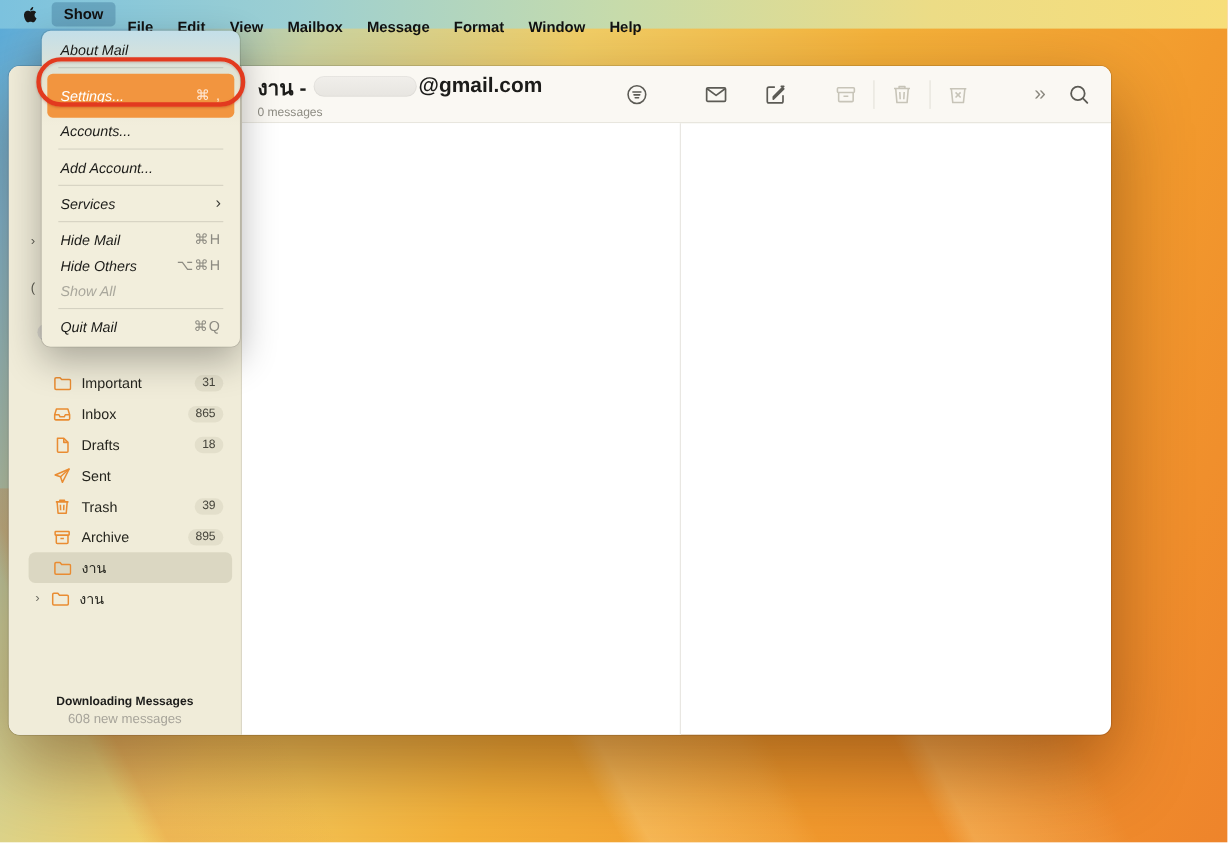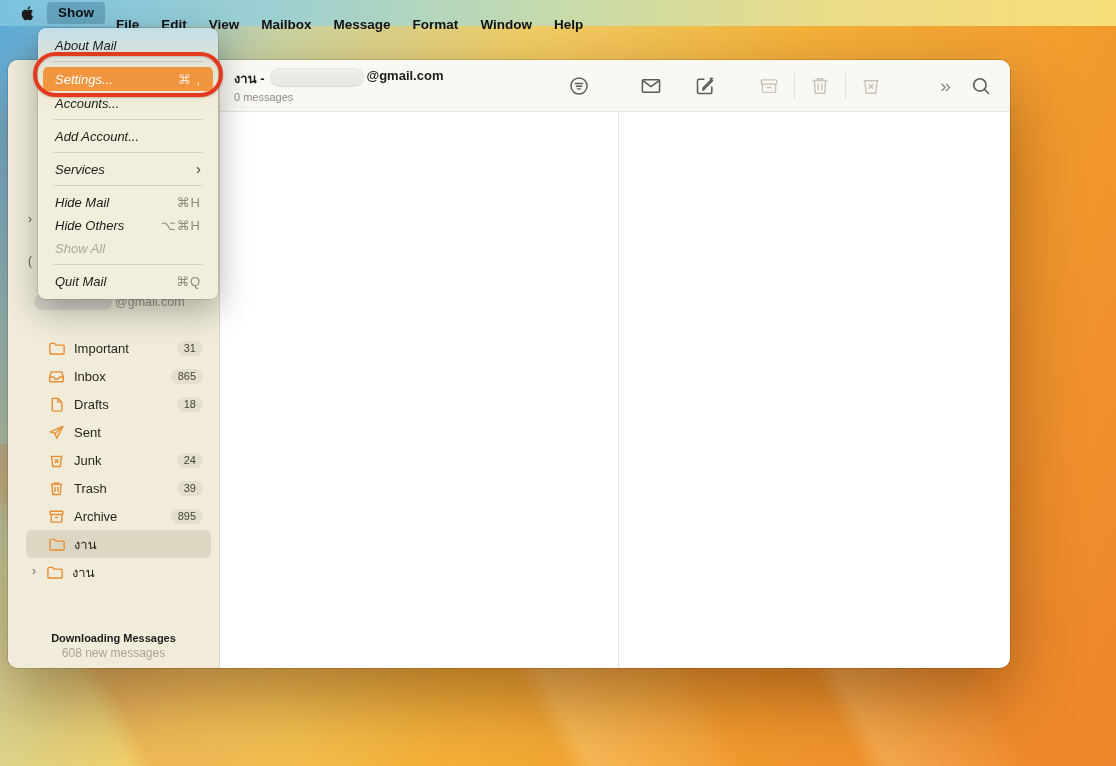--- a/index.html
+++ b/index.html
@@ -39,21 +39,21 @@
     background:#ffffff;
   }
   .sidebar { position:relative; width:212px; flex:none; background:#f0ecd9; border-right:1px solid #dbd7c6; }
   .main { flex:1; display:flex; flex-direction:column; min-width:0; }
 
   .toolbar {
     height:52px; flex:none; display:flex; align-items:center;
     background:#faf8f3; border-bottom:1px solid #e6e4dc; padding:0 14px;
   }
   .tb-title-block { width:330px; flex:none; }
-  .tb-title { font-size:13px; font-weight:700; color:#1c1c1a; display:flex; white-space:nowrap; }
+  .tb-title { font-size:19px; font-weight:700; color:#1c1c1a; display:flex; align-items:center; white-space:nowrap; }
   .redact-pill { display:inline-block; width:94px; height:19px; margin:0 2px 0 6px; border-radius:10px;
     background:linear-gradient(180deg,#f1efeb,#e7e5e0); box-shadow:inset 0 0 0 1px rgba(0,0,0,.04); }
   .tb-sub { font-size:11px; color:#8e8c83; margin-top:2px; }
   .tb-btn { border:none; background:none; display:flex; align-items:center; justify-content:center;
     width:30px; height:30px; color:#5c5b55; cursor:default; }
   .tb-btn.disabled { color:#c7c4b8; }
   .tb-sep { width:1px; height:26px; background:#e3e1d9; margin:0 10px; }
   .tb-more { font-size:19px; color:#8a887f; letter-spacing:-1px; }
   .spacer { flex:1; }
 
@@ -87,21 +87,21 @@
   .menu {
     position:absolute; left:38px; top:28px; width:180px; z-index:50;
     border-radius:8px; padding:5px 0 6px;
     background:linear-gradient(180deg,#c3dfe9 0%,#e7e4d0 16%,#f2eedc 30%,#f2eedc 100%);
     box-shadow:0 12px 34px rgba(0,0,0,.3), 0 0 0 1px rgba(0,0,0,.1);
     font-size:13px; color:#1b1b18;
   }
   .mi { height:22px; margin:1px 5px; padding:0 12px; display:flex; align-items:center; border-radius:5px; white-space:nowrap; }
   .mi .lbl { flex:1;font-style:italic; }
   .mi .sc { color:#8d8b82; font-size:13px; letter-spacing:1px; }
-  .mi.hl { background:#f2953f; color:#fff; height:24px; }
+  .mi.hl { background:#f2953f; color:#fff; height:40px; }
   .mi.hl .sc { color:#ffe9d6; }
   .mi.disabled { color:#aoa; color:#a9a79c; }
   .msep { height:1px; background:rgba(0,0,0,.12); margin:5px 15px; }
   .sub-chev { color:#3b3b36; font-size:15px; line-height:1; transform:translateY(-1px); }
 
   .annotation-ring {
     position:absolute; left:33px; top:52px; width:190px; height:45px; z-index:60;
     border:4.5px solid #e23a1f; border-radius:23px; pointer-events:none;
     box-shadow:0 1px 2px rgba(120,20,0,.25), inset 0 1px 2px rgba(120,20,0,.2);
   }
@@ -163,31 +163,20 @@
           <span class="icon">
               <svg viewBox="0 0 16 16" width="17" height="17" fill="none" stroke="currentColor" stroke-width="1.3" stroke-linejoin="round">
                 <path d="M14 2.2 2 7.4l4.6 1.5 1.6 4.7z"></path>
                 <path d="M14 2.2 6.6 8.9"></path>
               </svg>
             </span>
           <span class="label">Sent</span>
 
         </div>
 
-        <div class="mb-row">
-          <span class="icon">
-              <svg viewBox="0 0 16 16" width="17" height="17" fill="none" stroke="currentColor" stroke-width="1.3" stroke-linejoin="round">
-                <path d="M2.4 4.2h11.2"></path>
-                <path d="M3.4 4.2l1 9.4h7.2l1-9.4"></path>
-                <path d="M6.3 6.9l3.4 3.4M9.7 6.9l-3.4 3.4"></path>
-              </svg>
-            </span>
-          <span class="label">Junk</span>
-          <span class="badge">24</span>
-        </div>
 
         <div class="mb-row">
           <span class="icon">
               <svg viewBox="0 0 16 16" width="17" height="17" fill="none" stroke="currentColor" stroke-width="1.3" stroke-linejoin="round">
                 <path d="M2.6 4h10.8"></path>
                 <path d="M6 4V2.7h4V4"></path>
                 <path d="M3.7 4l.8 9.7h7l.8-9.7"></path>
                 <path d="M6.5 6.4l.2 4.8M9.5 6.4l-.2 4.8"></path>
               </svg>
             </span>

